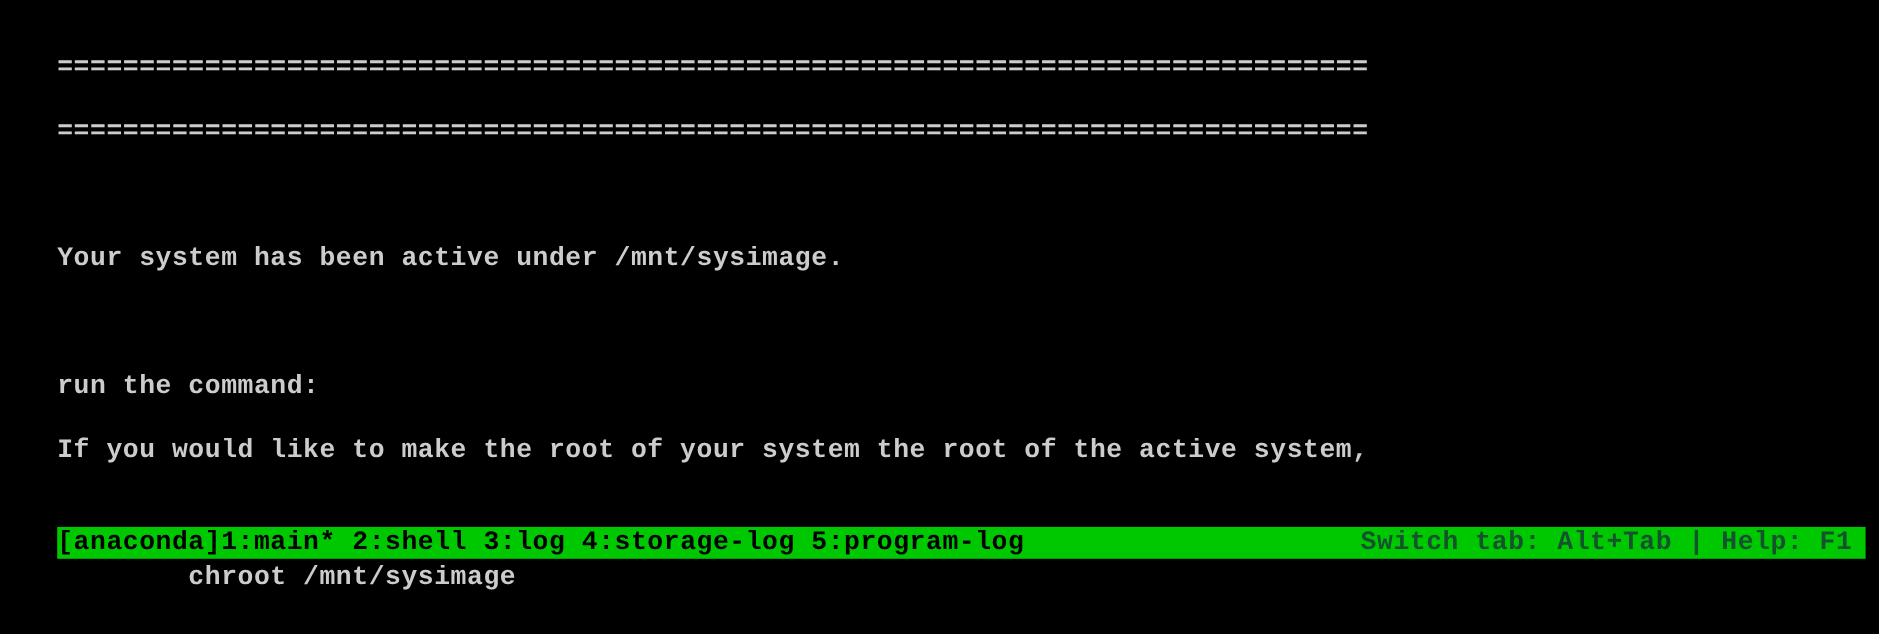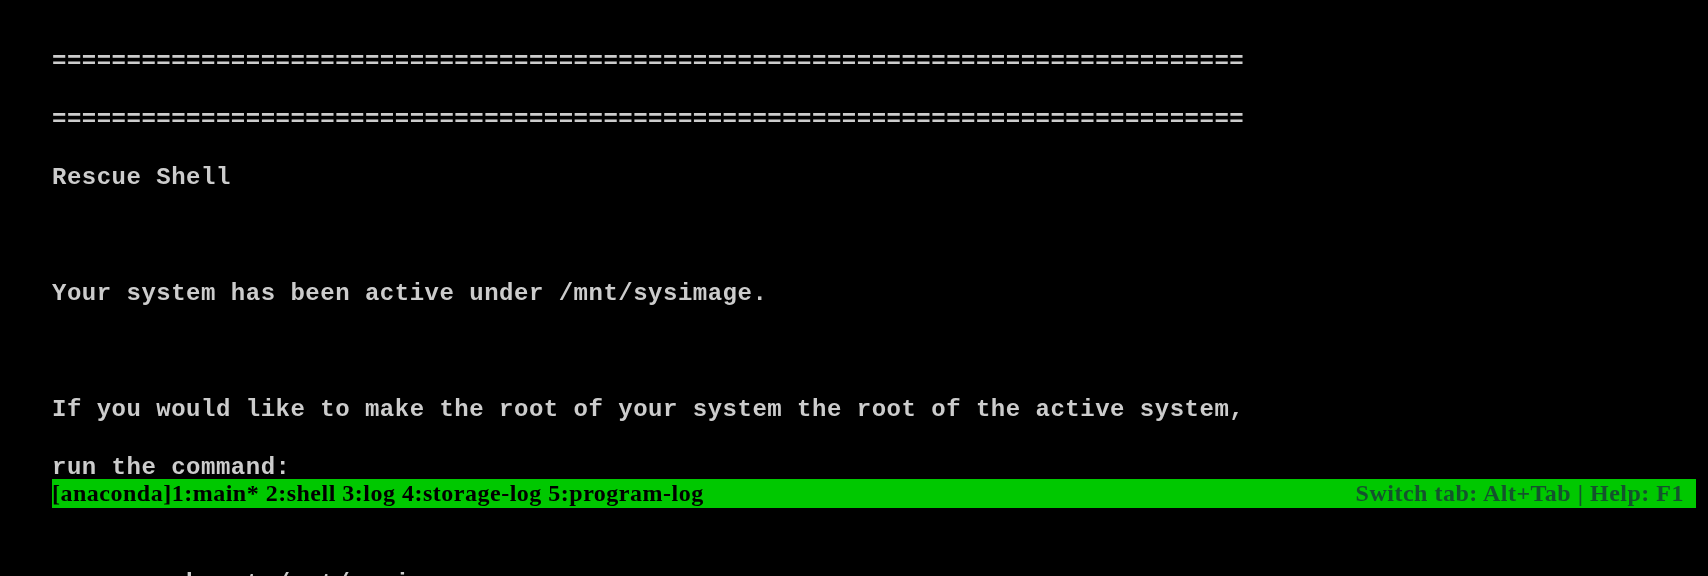--- a/index.html
+++ b/index.html
@@ -31,47 +31,45 @@
     .status-bar {
       position: absolute;
       left: 52px;
       right: 12px;
       bottom: 68px;
       background-color: #00c800;
       height: 29px;
       display: flex;
       font-weight: bold;
       letter-spacing: 0.5px;
-      font-family: Liberation Serif, serif;
     }
     .status-left {
       color: #000000;
       flex: 1;
       padding-left: 0;
     }
     .status-right {
       color: #14532d;
       padding-right: 12px;
     }
     .tab-item {
       color: #000000;
     }
   </style>
 </head>
 <body>
 
 <div class="terminal-content">
 <div class="terminal-line">================================================================================</div>
 <div class="terminal-line">================================================================================</div>
-<div class="terminal-line">Rescue Shell</div>
 <div class="terminal-line"></div>
 <div class="terminal-line">Your system has been active under /mnt/sysimage.</div>
 <div class="terminal-line"></div>
+<div class="terminal-line">run the command:</div>
 <div class="terminal-line">If you would like to make the root of your system the root of the active system,</div>
-<div class="terminal-line">run the command:</div>
 <div class="terminal-line"></div>
 <div class="terminal-line">        chroot /mnt/sysimage</div>
 
 
 
 
 
 </div>
 
 <div class="status-bar">

